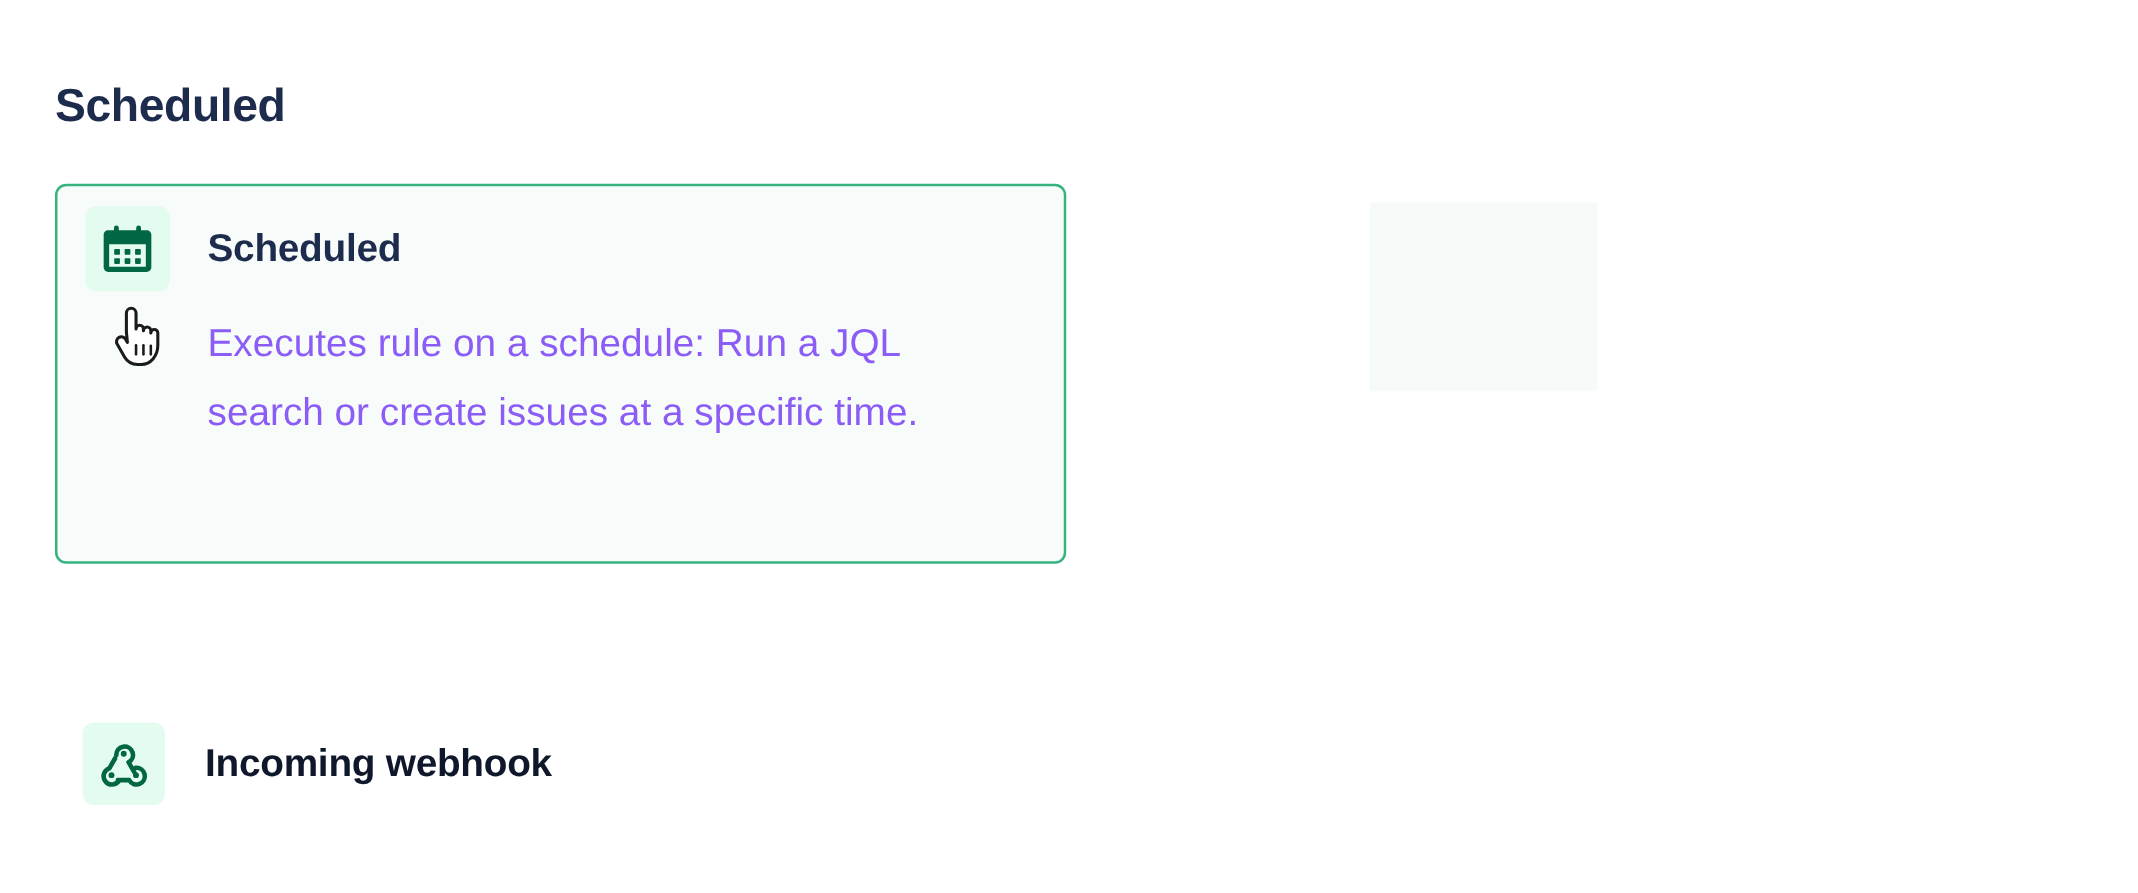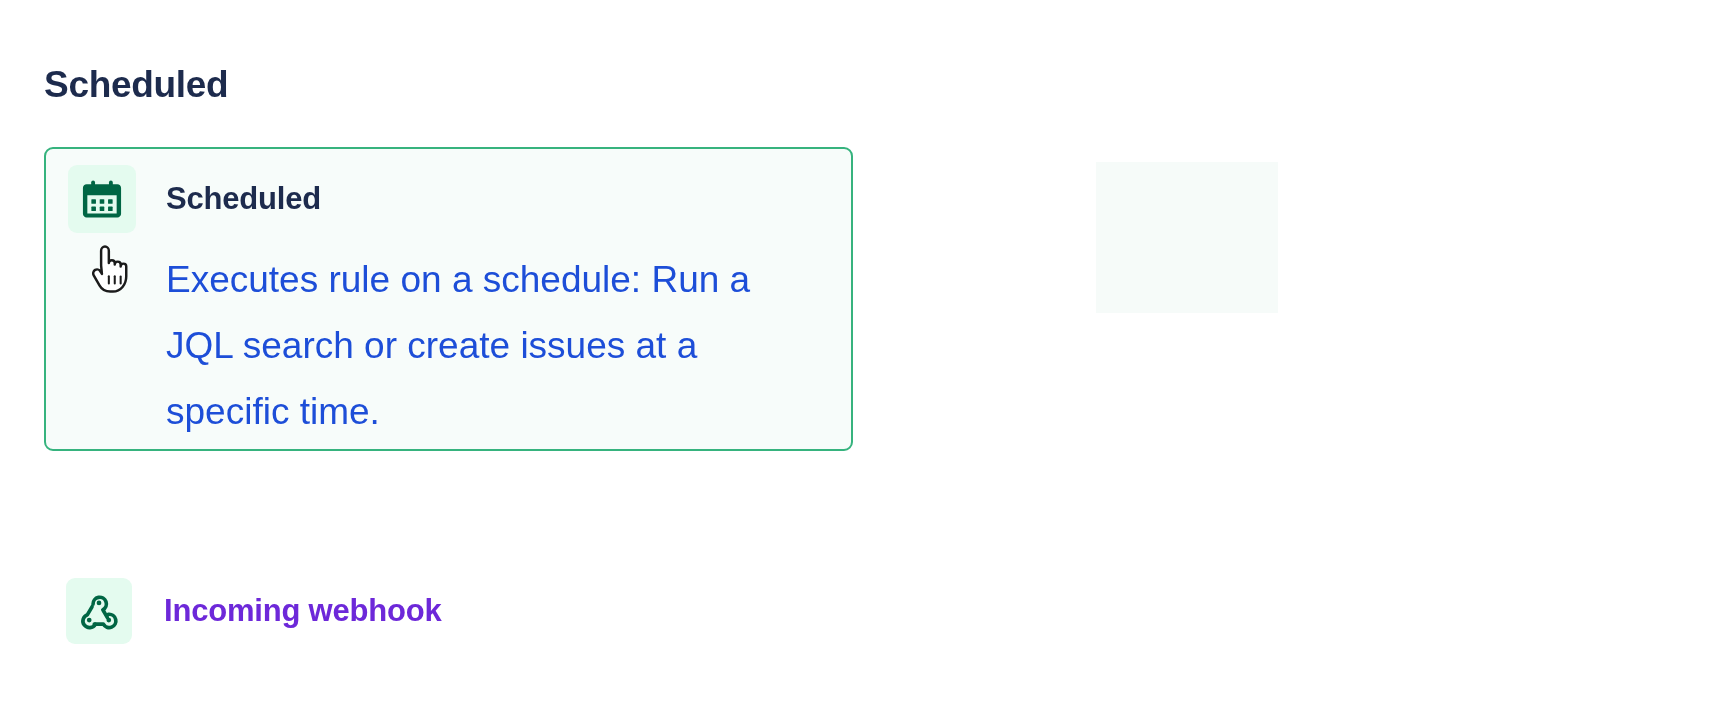--- a/index.html
+++ b/index.html
@@ -83,43 +83,43 @@
     color: #1d2b4d;
     letter-spacing: -0.2px;
     white-space: nowrap;
   }
 
   .card-desc {
     position: absolute;
     left: 120px;
     top: 98px;
     width: 600px;
-    font-size: 37px;
+    font-size: 31px;
     line-height: 1.78;
-    color: #1d4ed8;
+    color: #8b5cf6;
     font-weight: 400;
   }
 
   
   .integration-row {
     position: absolute;
     left: 66px;
     top: 578px;
     display: flex;
     align-items: center;
   }
   .integration-row .icon-tile {
     width: 66px;
     height: 66px;
   }
   .integration-label {
     margin-left: 32px;
     font-size: 31px;
     font-weight: 700;
-    color: #6d28d9;
+    color: #0f172a;
     letter-spacing: -0.2px;
     white-space: nowrap;
   }
 
   
   .cursor {
     position: absolute;
     left: 86px;
     top: 243px;
     width: 46px;

